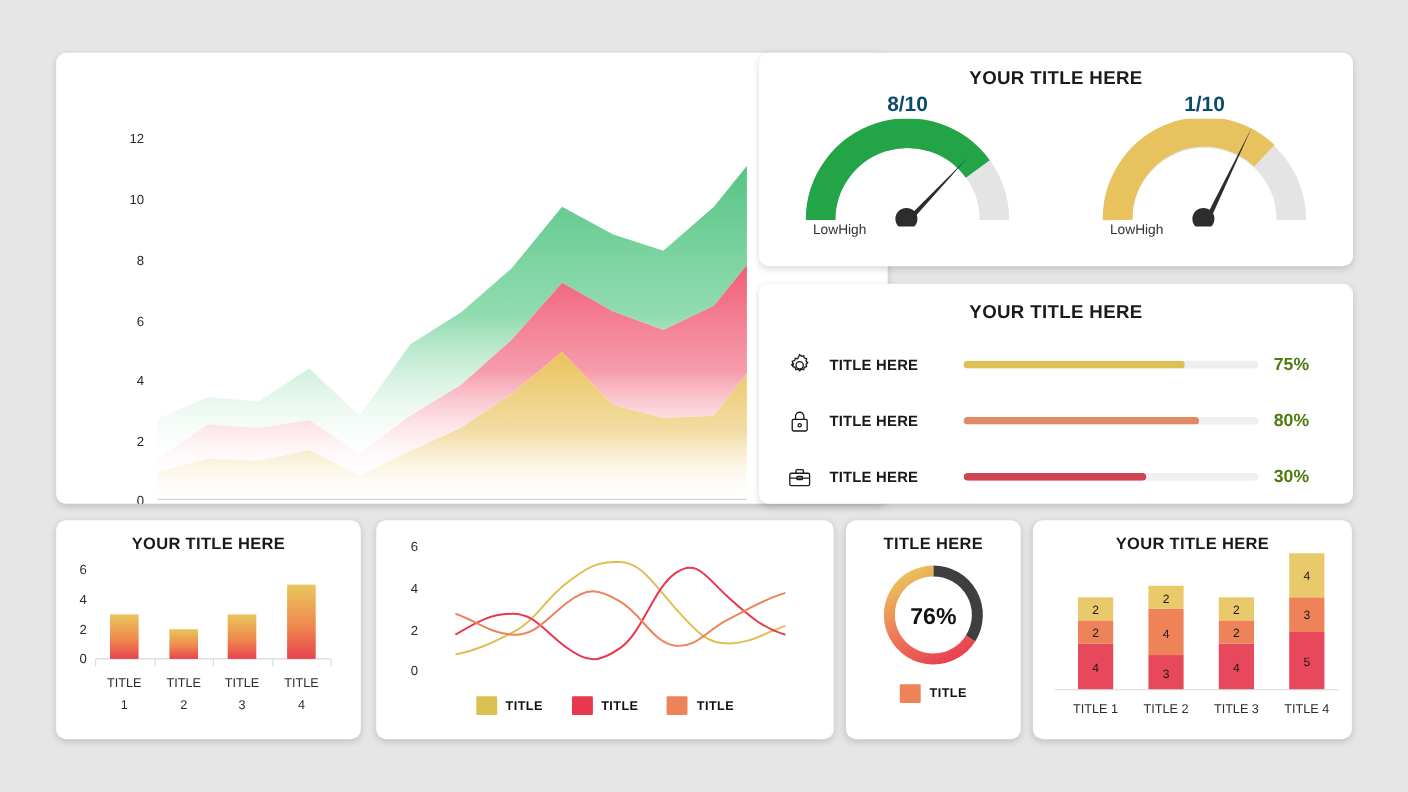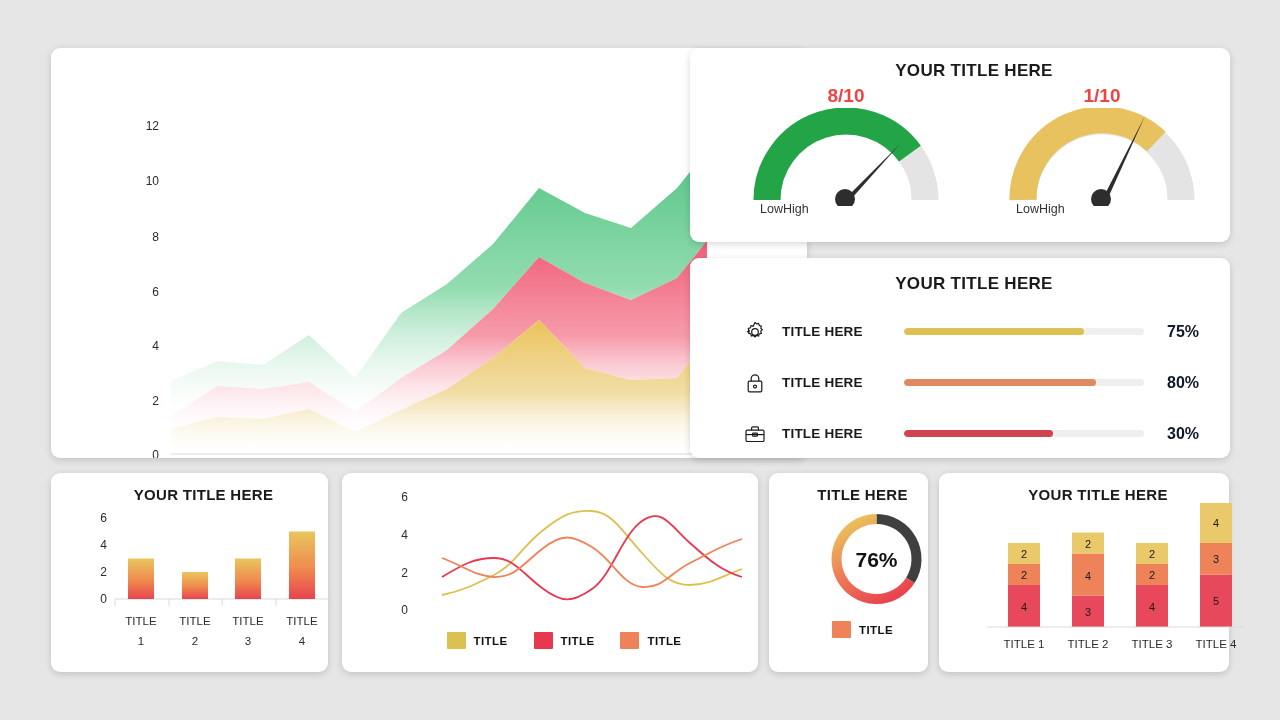--- a/index.html
+++ b/index.html
@@ -12,39 +12,38 @@
   .dashboard {
     position: relative;
     width: 1280px; height: 720px;
     padding: 0;
   }
   .card {
     position: absolute;
     background: #ffffff;
     border-radius: 9px;
     box-shadow: 0 2px 7px rgba(0,0,0,0.16);
-    padding-left: 28px;
   }
   .card-title {
     text-align: center;
     font-weight: bold;
     color: #1a1a1a;
     letter-spacing: 0.3px;
   }
 
   
   #area-card { left: 51px; top: 48px; width: 756px; height: 410px; }
   #area-card svg { display:block; }
 
   
   #gauges-card { left: 690px; top: 48px; width: 540px; height: 194px; }
   #gauges-card .card-title { font-size: 17px; margin-top: 13px; }
   .gauge-row { display: flex; justify-content: space-around; margin-top: 4px; }
   .gauge { width: 230px; text-align: center; position: relative; }
-  .gauge-value { font-size: 19px; font-weight: bold; color: #ef4444; margin-bottom: 1px; }
+  .gauge-value { font-size: 19px; font-weight: bold; color: #0c4a6e; margin-bottom: 1px; }
   .gauge-svg { display: block; margin: 0 auto; }
   .gauge-labels {
     display: flex; 
     width: 172px; margin: -4px auto 0;
     font-size: 12.5px; color: #333;
   }
 
   
   #progress-card { left: 690px; top: 258px; width: 540px; height: 200px; }
   #progress-card .card-title { font-size: 17px; margin-top: 16px; }
@@ -53,21 +52,21 @@
   .prog-icon { width: 26px; height: 26px; flex: 0 0 26px; display:flex; align-items:center; justify-content:center; }
   .prog-label {
     font-size: 13.5px; font-weight: bold; color: #1a1a1a;
     width: 108px; margin-left: 14px; letter-spacing: 0.2px;
   }
   .prog-track {
     flex: 1; height: 7px; background: #efefef; border-radius: 4px;
     margin: 0 14px; position: relative; overflow: hidden;
   }
   .prog-fill { position:absolute; left:0; top:0; bottom:0; border-radius: 4px; }
-  .prog-pct { font-size: 16px; font-weight: bold; color: #0f172a; width: 50px; text-align: center; }
+  .prog-pct { font-size: 16px; font-weight: bold; color: #4d7c0f; width: 50px; text-align: left; }
 
   
   #bar-card { left: 51px; top: 473px; width: 277px; height: 199px; }
   #bar-card .card-title { font-size: 15px; margin-top: 13px; }
 
   
   #line-card { left: 342px; top: 473px; width: 416px; height: 199px; }
   .legend-row { display:flex; justify-content:center; gap: 26px; align-items:center; }
   .legend-item { display:flex; align-items:center; gap: 8px; }
   .legend-swatch { width: 19px; height: 17px; border-radius: 1px; }

